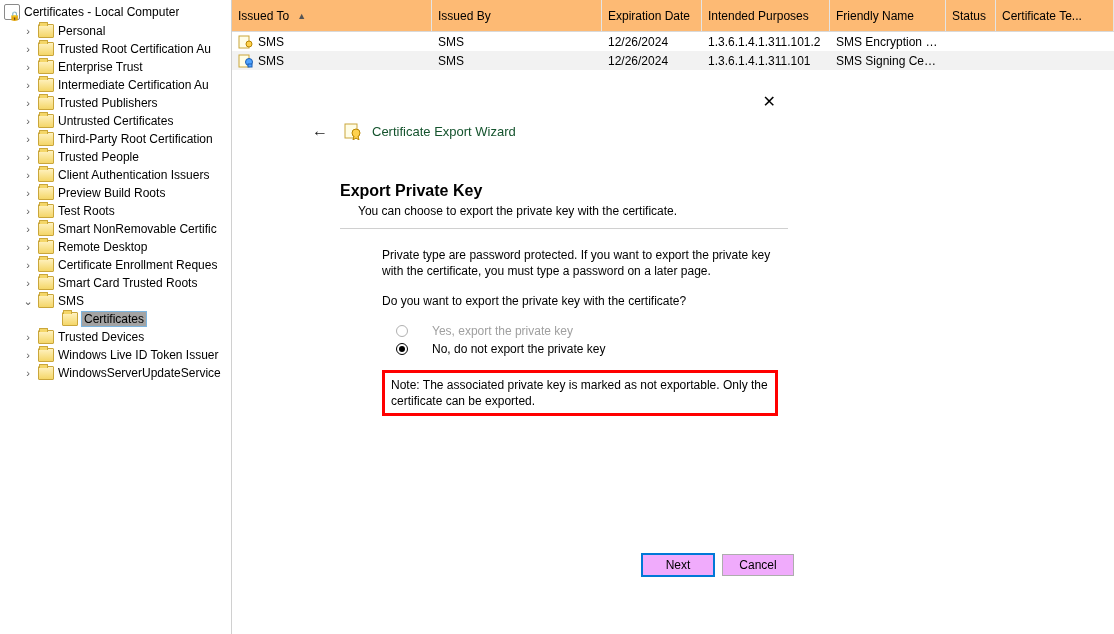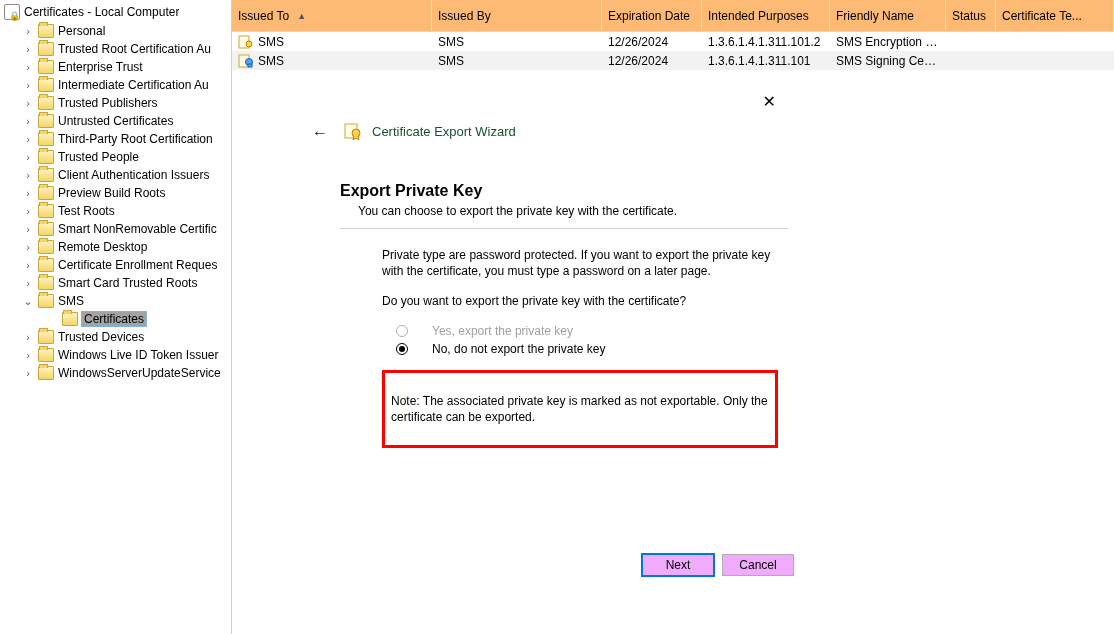--- a/index.html
+++ b/index.html
@@ -238,21 +238,21 @@
   .radio.disabled { border-color: #b0b0b0; }
   .radio.disabled + span { color: #a0a0a0; }
   .radio.checked::after {
     content: "";
     width: 6px; height: 6px;
     background: #000;
     border-radius: 50%;
   }
   .note-box {
     border: 3px solid #ff0000;
-    padding: 20px 6px;
+    padding: 4px 6px;
     margin-top: 14px;
     line-height: 1.35;
   }
   .wizard-buttons {
     position: absolute;
     bottom: 22px;
     right: 34px;
     display: flex;
     gap: 8px;
   }

